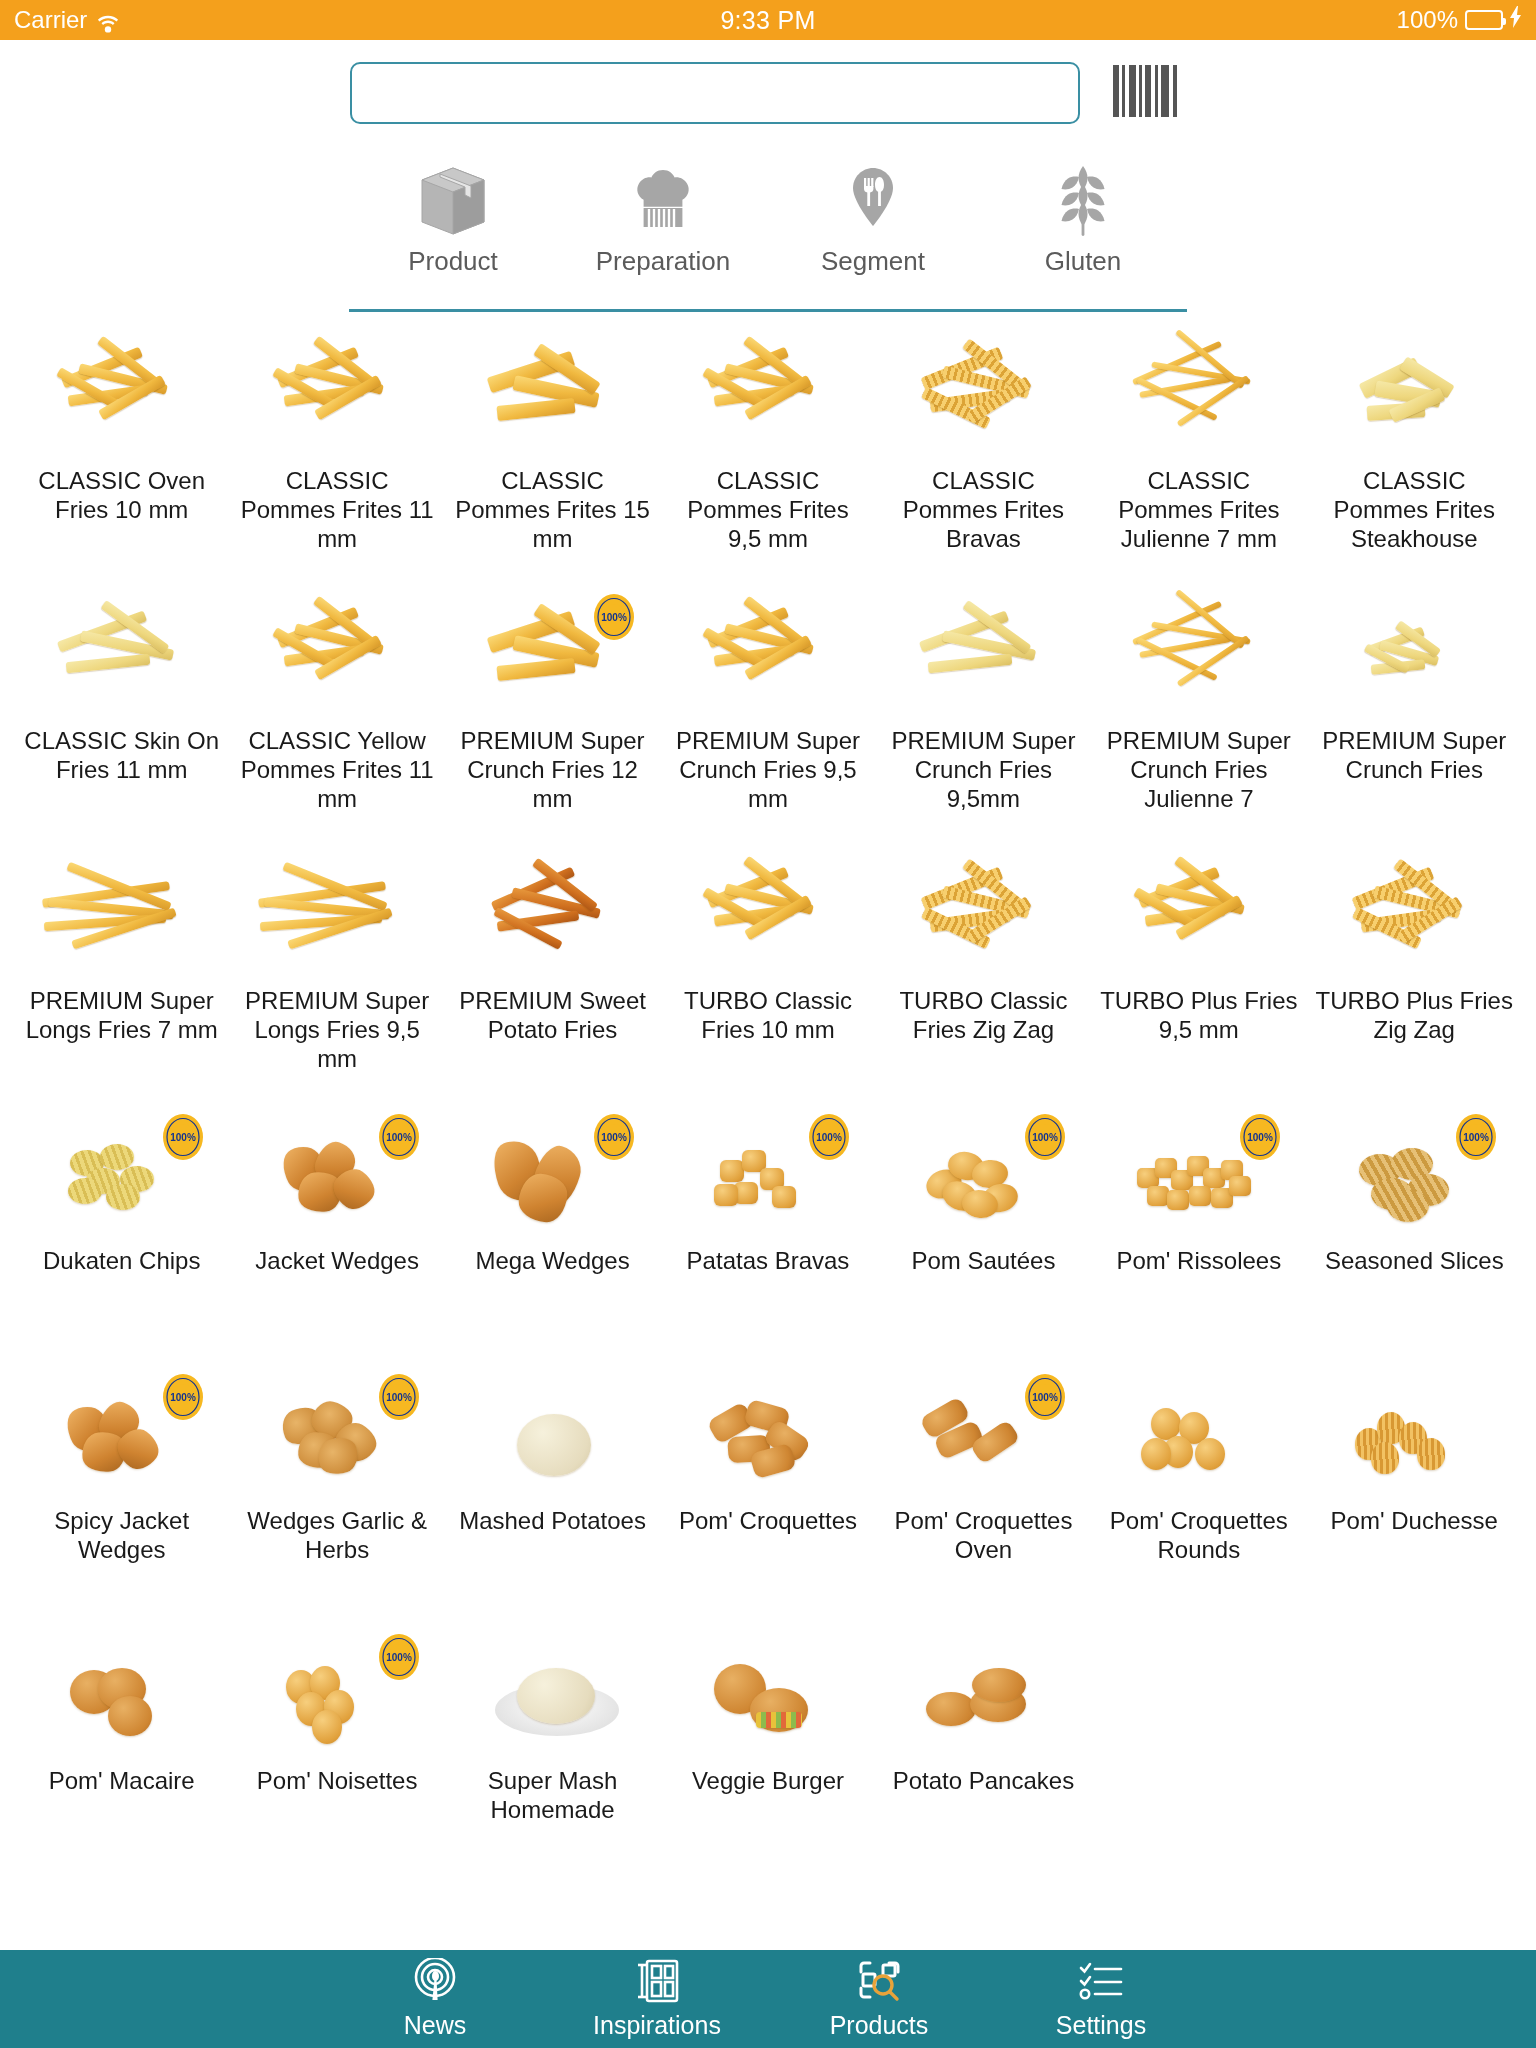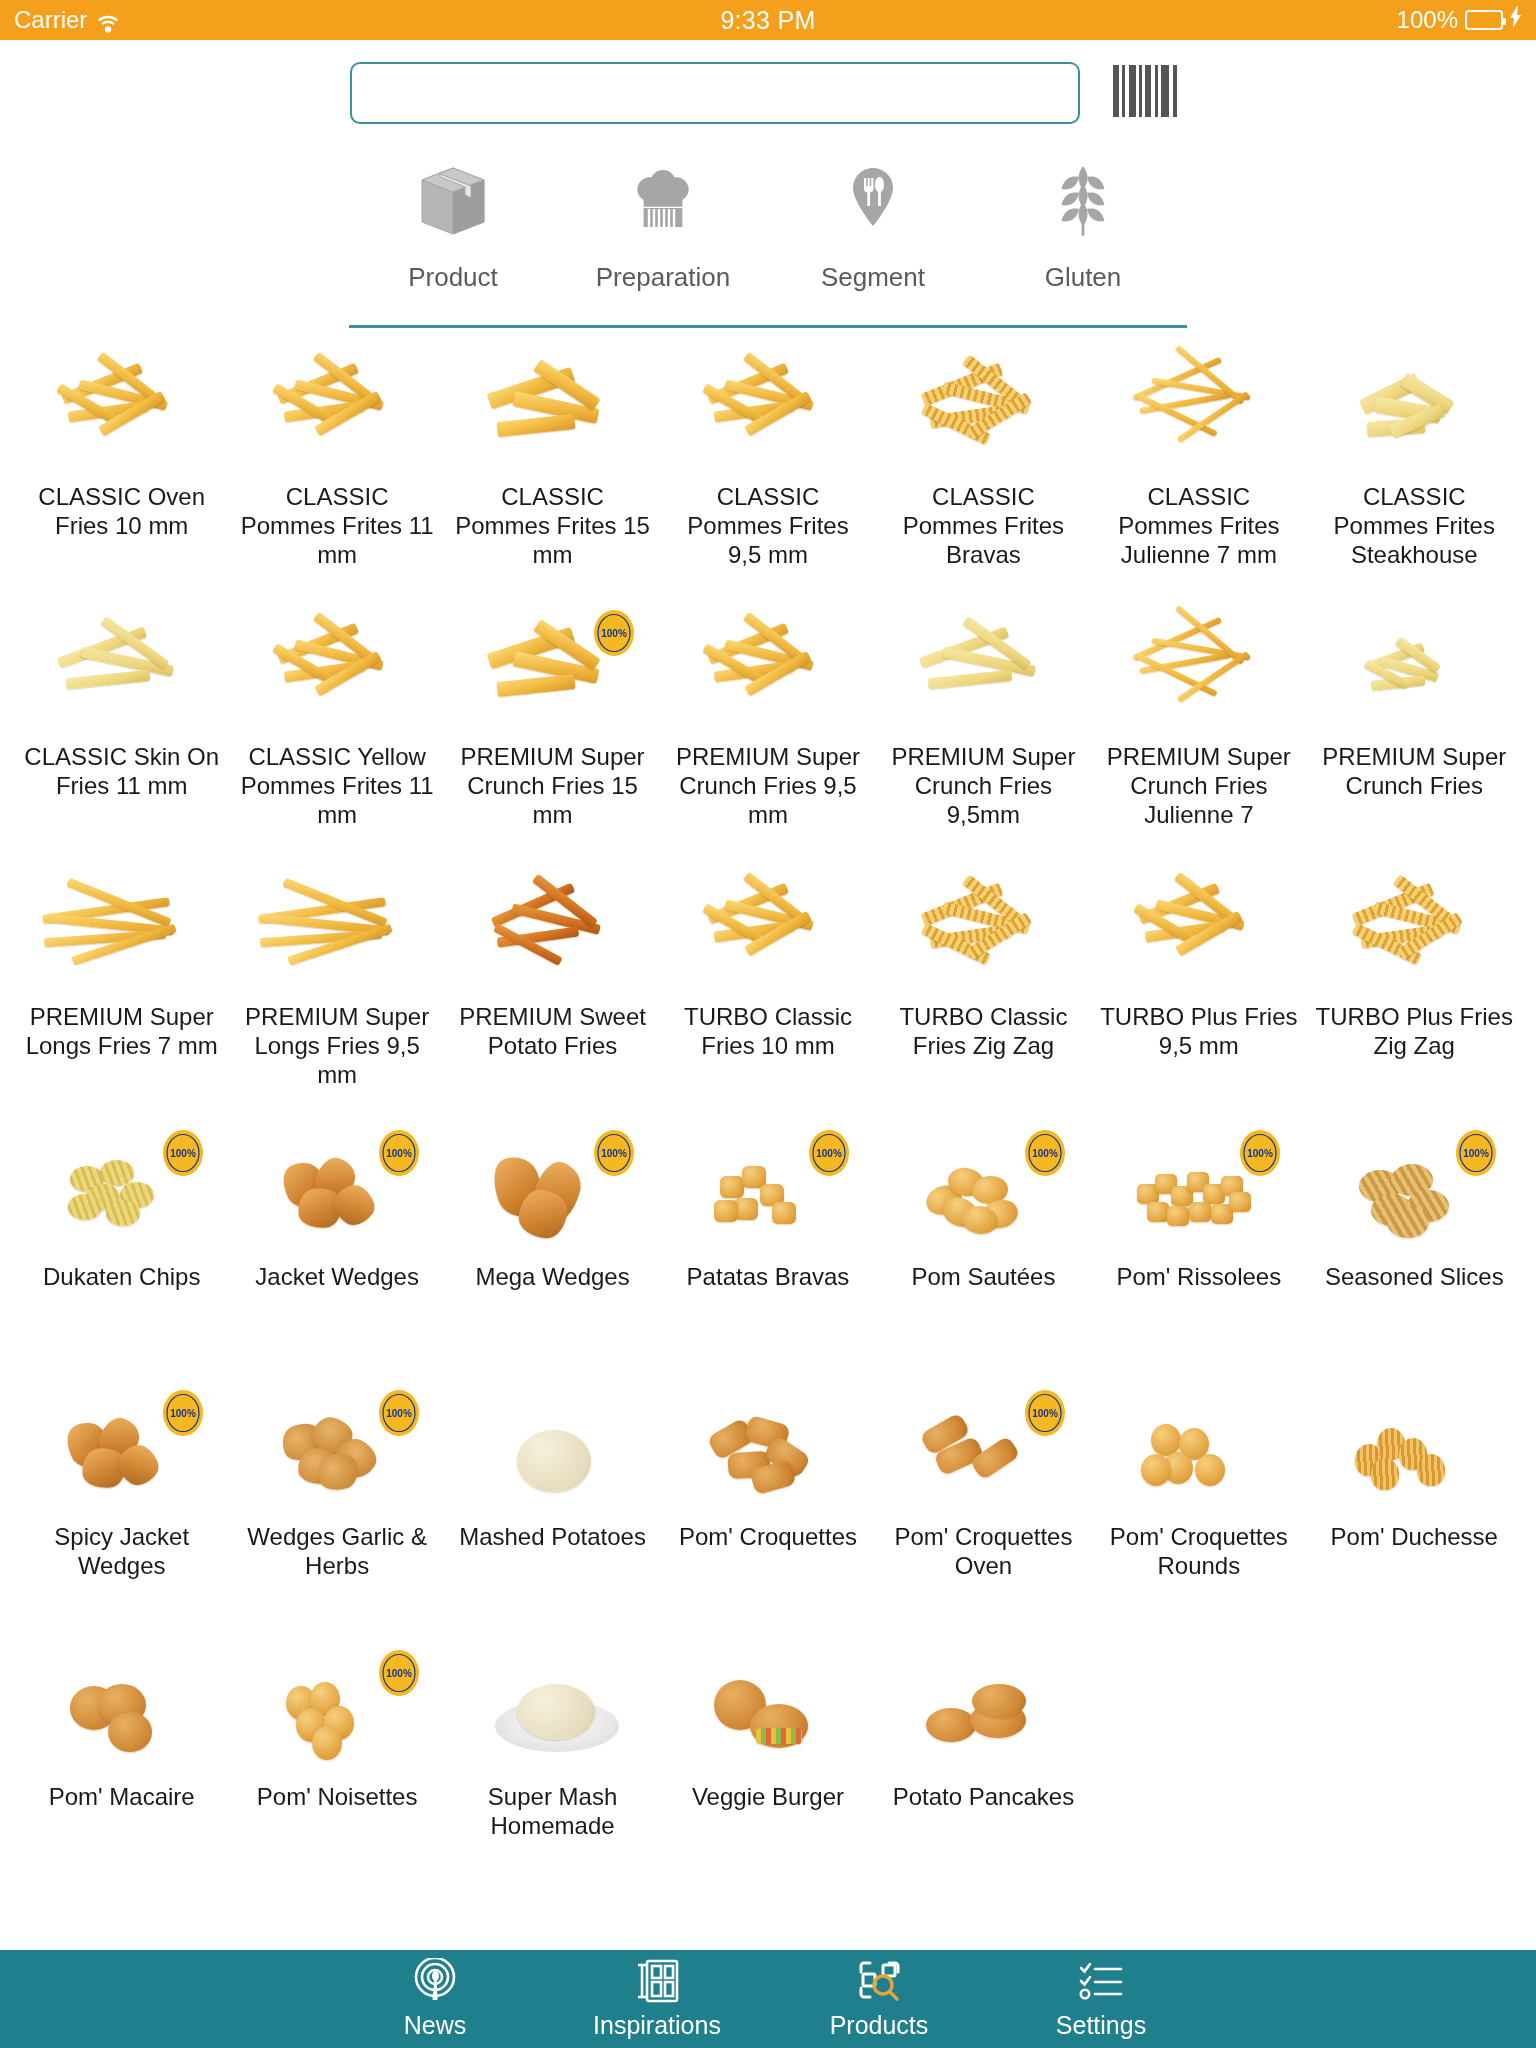--- a/index.html
+++ b/index.html
@@ -67,21 +67,21 @@
     display: flex; justify-content: center;
     gap: 0px; padding-top: 28px;
   }
   .filter-item {
     width: 210px;
     display: flex; flex-direction: column; align-items: center;
     cursor: pointer;
   }
   .filter-icon { height: 82px; display: flex; align-items: center; justify-content: center; }
   .filter-label {
-    margin-top: 20px; font-size: 26px; color: #5b5b5b;
+    margin-top: 4px; font-size: 26px; color: #5b5b5b;
     font-family: "Liberation Sans", sans-serif;
   }
 
   .divider {
     width: 838px; height: 3px; background: #3a8fa3;
     margin: 32px auto 0 auto;
   }
 
   
   .grid-wrap {
@@ -386,21 +386,21 @@
           <span class="fry " style="left:66px;top:22px;width:72px;height:14px;transform:rotate(34deg)"></span>
           <span class="badge"><svg viewBox="0 0 44 50" width="44" height="50">
               <g>
                 <ellipse cx="22" cy="25" rx="20" ry="23" fill="#f6b821"></ellipse>
                 <ellipse cx="22" cy="25" rx="16" ry="18.5" fill="none" stroke="#14348f" stroke-width="1.2"></ellipse>
                 <ellipse cx="22" cy="25" rx="11" ry="13" fill="#f6b821"></ellipse>
                 <text x="22" y="29" text-anchor="middle" font-size="10" font-weight="bold" fill="#14348f" font-family="Liberation Sans, sans-serif">100%</text>
               </g>
             </svg></span>
         </div>
-        <div class="cell-label">PREMIUM Super Crunch Fries 15 mm</div>
+        <div class="cell-label">PREMIUM Super Crunch Fries 12 mm</div>
       </div>
       <div class="cell">
         <div class="thumb">
           <span class="fry " style="left:26px;top:22px;width:84px;height:11px;transform:rotate(-22deg)"></span>
           <span class="fry " style="left:44px;top:34px;width:90px;height:10px;transform:rotate(14deg)"></span>
           <span class="fry " style="left:34px;top:50px;width:80px;height:11px;transform:rotate(-8deg)"></span>
           <span class="fry " style="left:58px;top:18px;width:76px;height:10px;transform:rotate(38deg)"></span>
           <span class="fry " style="left:20px;top:44px;width:70px;height:10px;transform:rotate(30deg)"></span>
           <span class="fry " style="left:62px;top:52px;width:72px;height:11px;transform:rotate(-30deg)"></span>
         </div>

